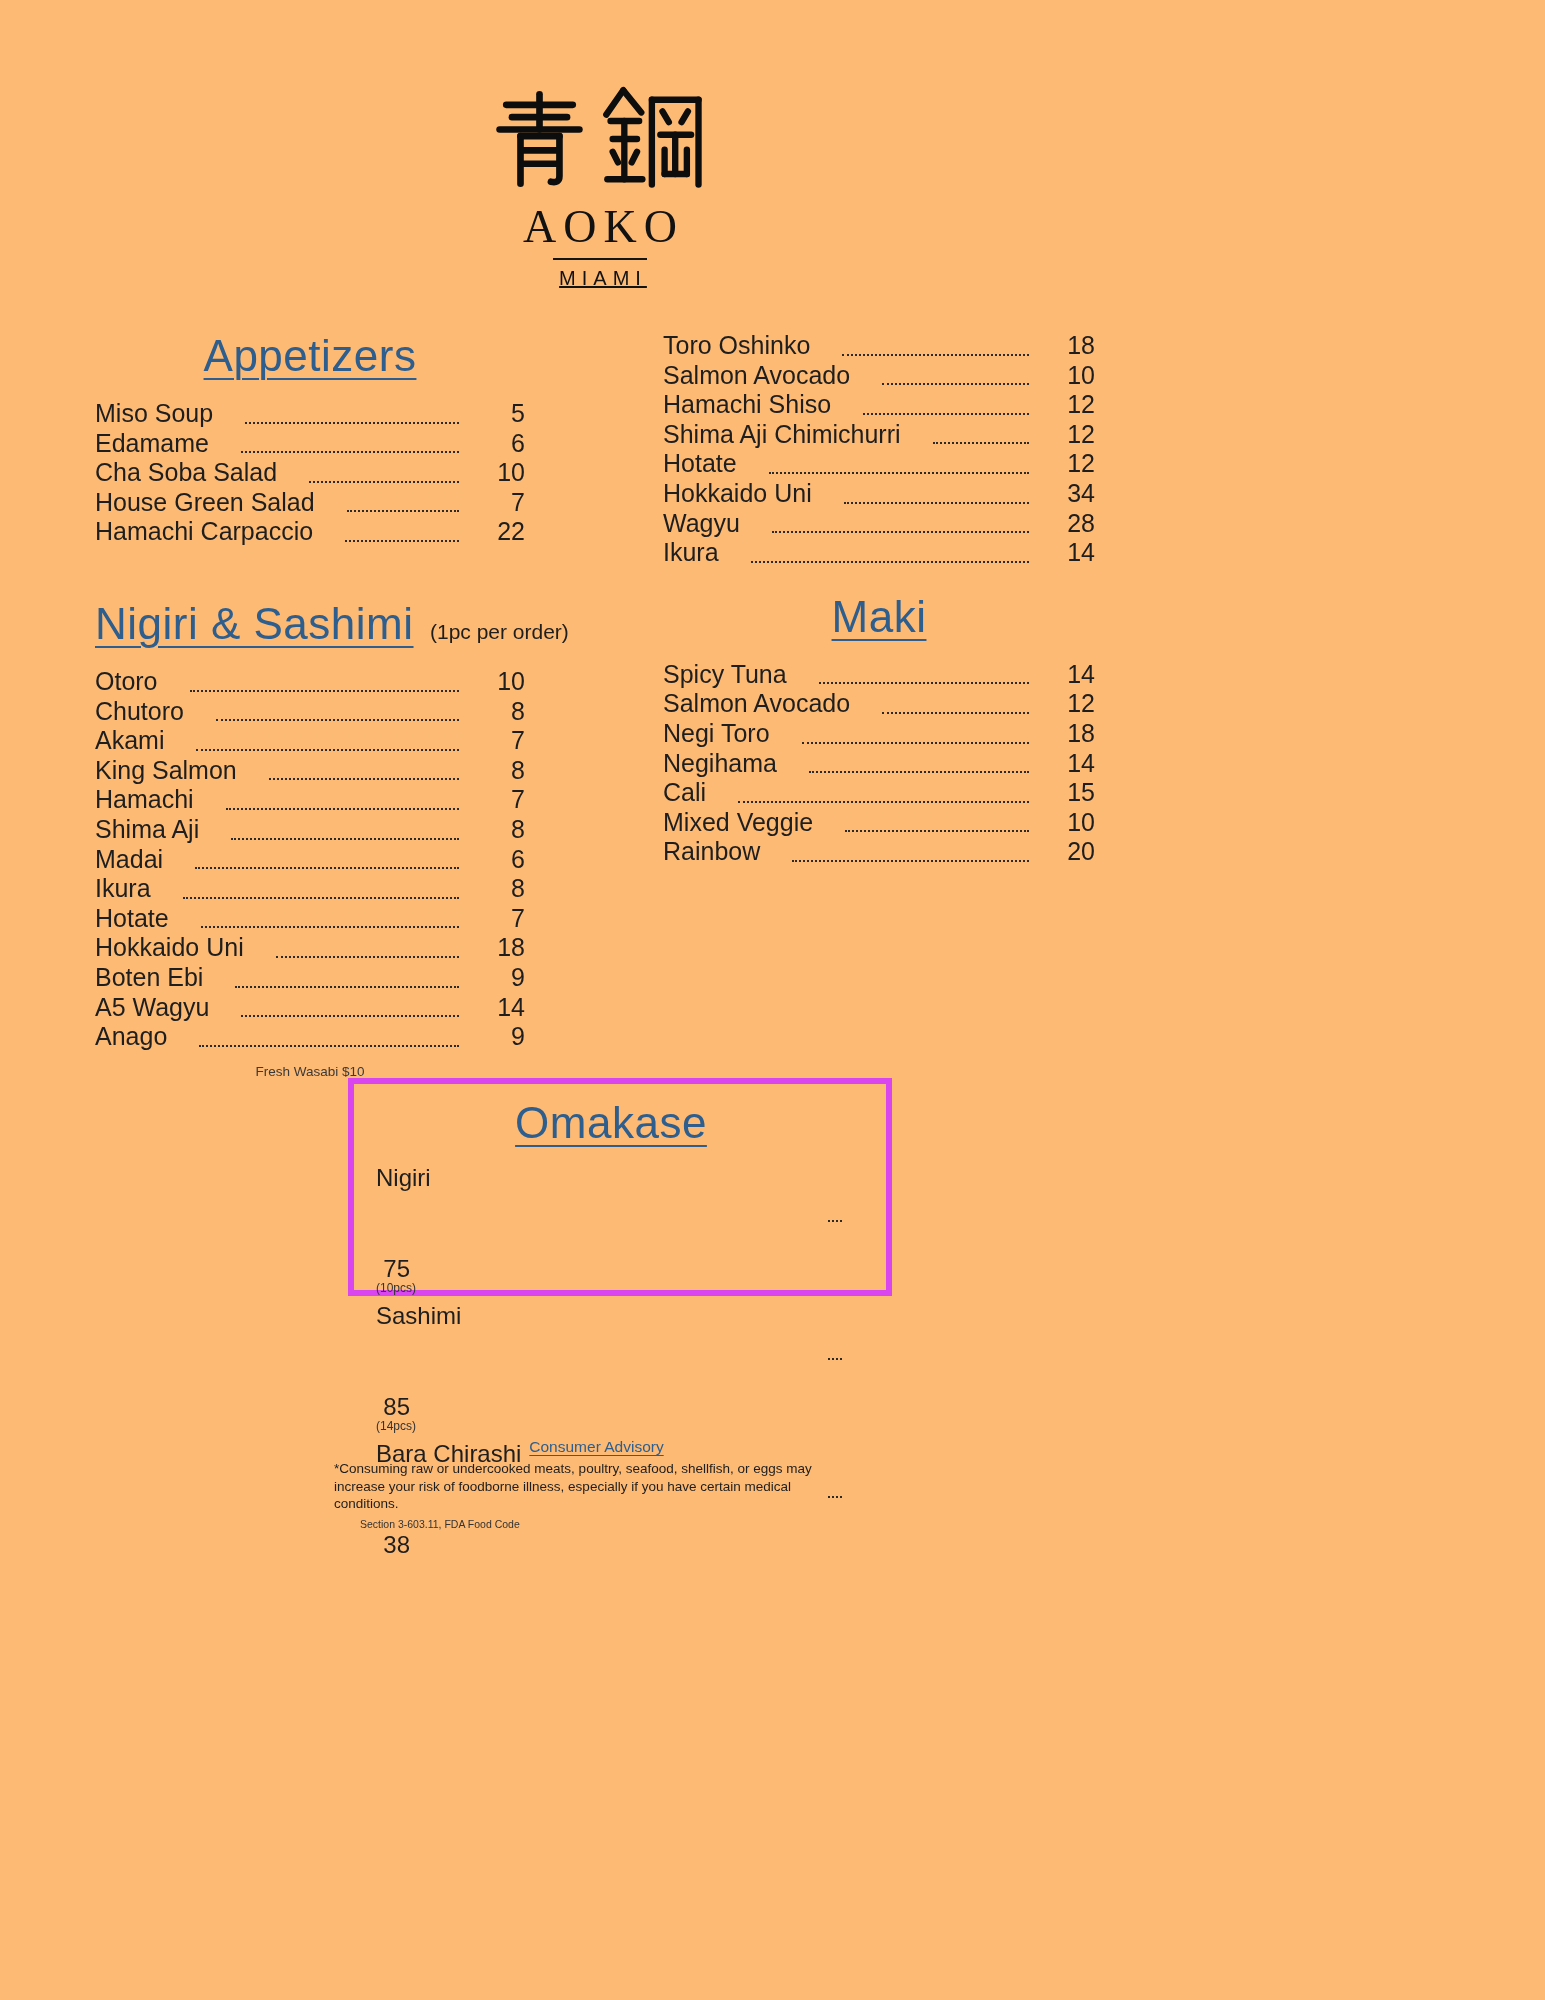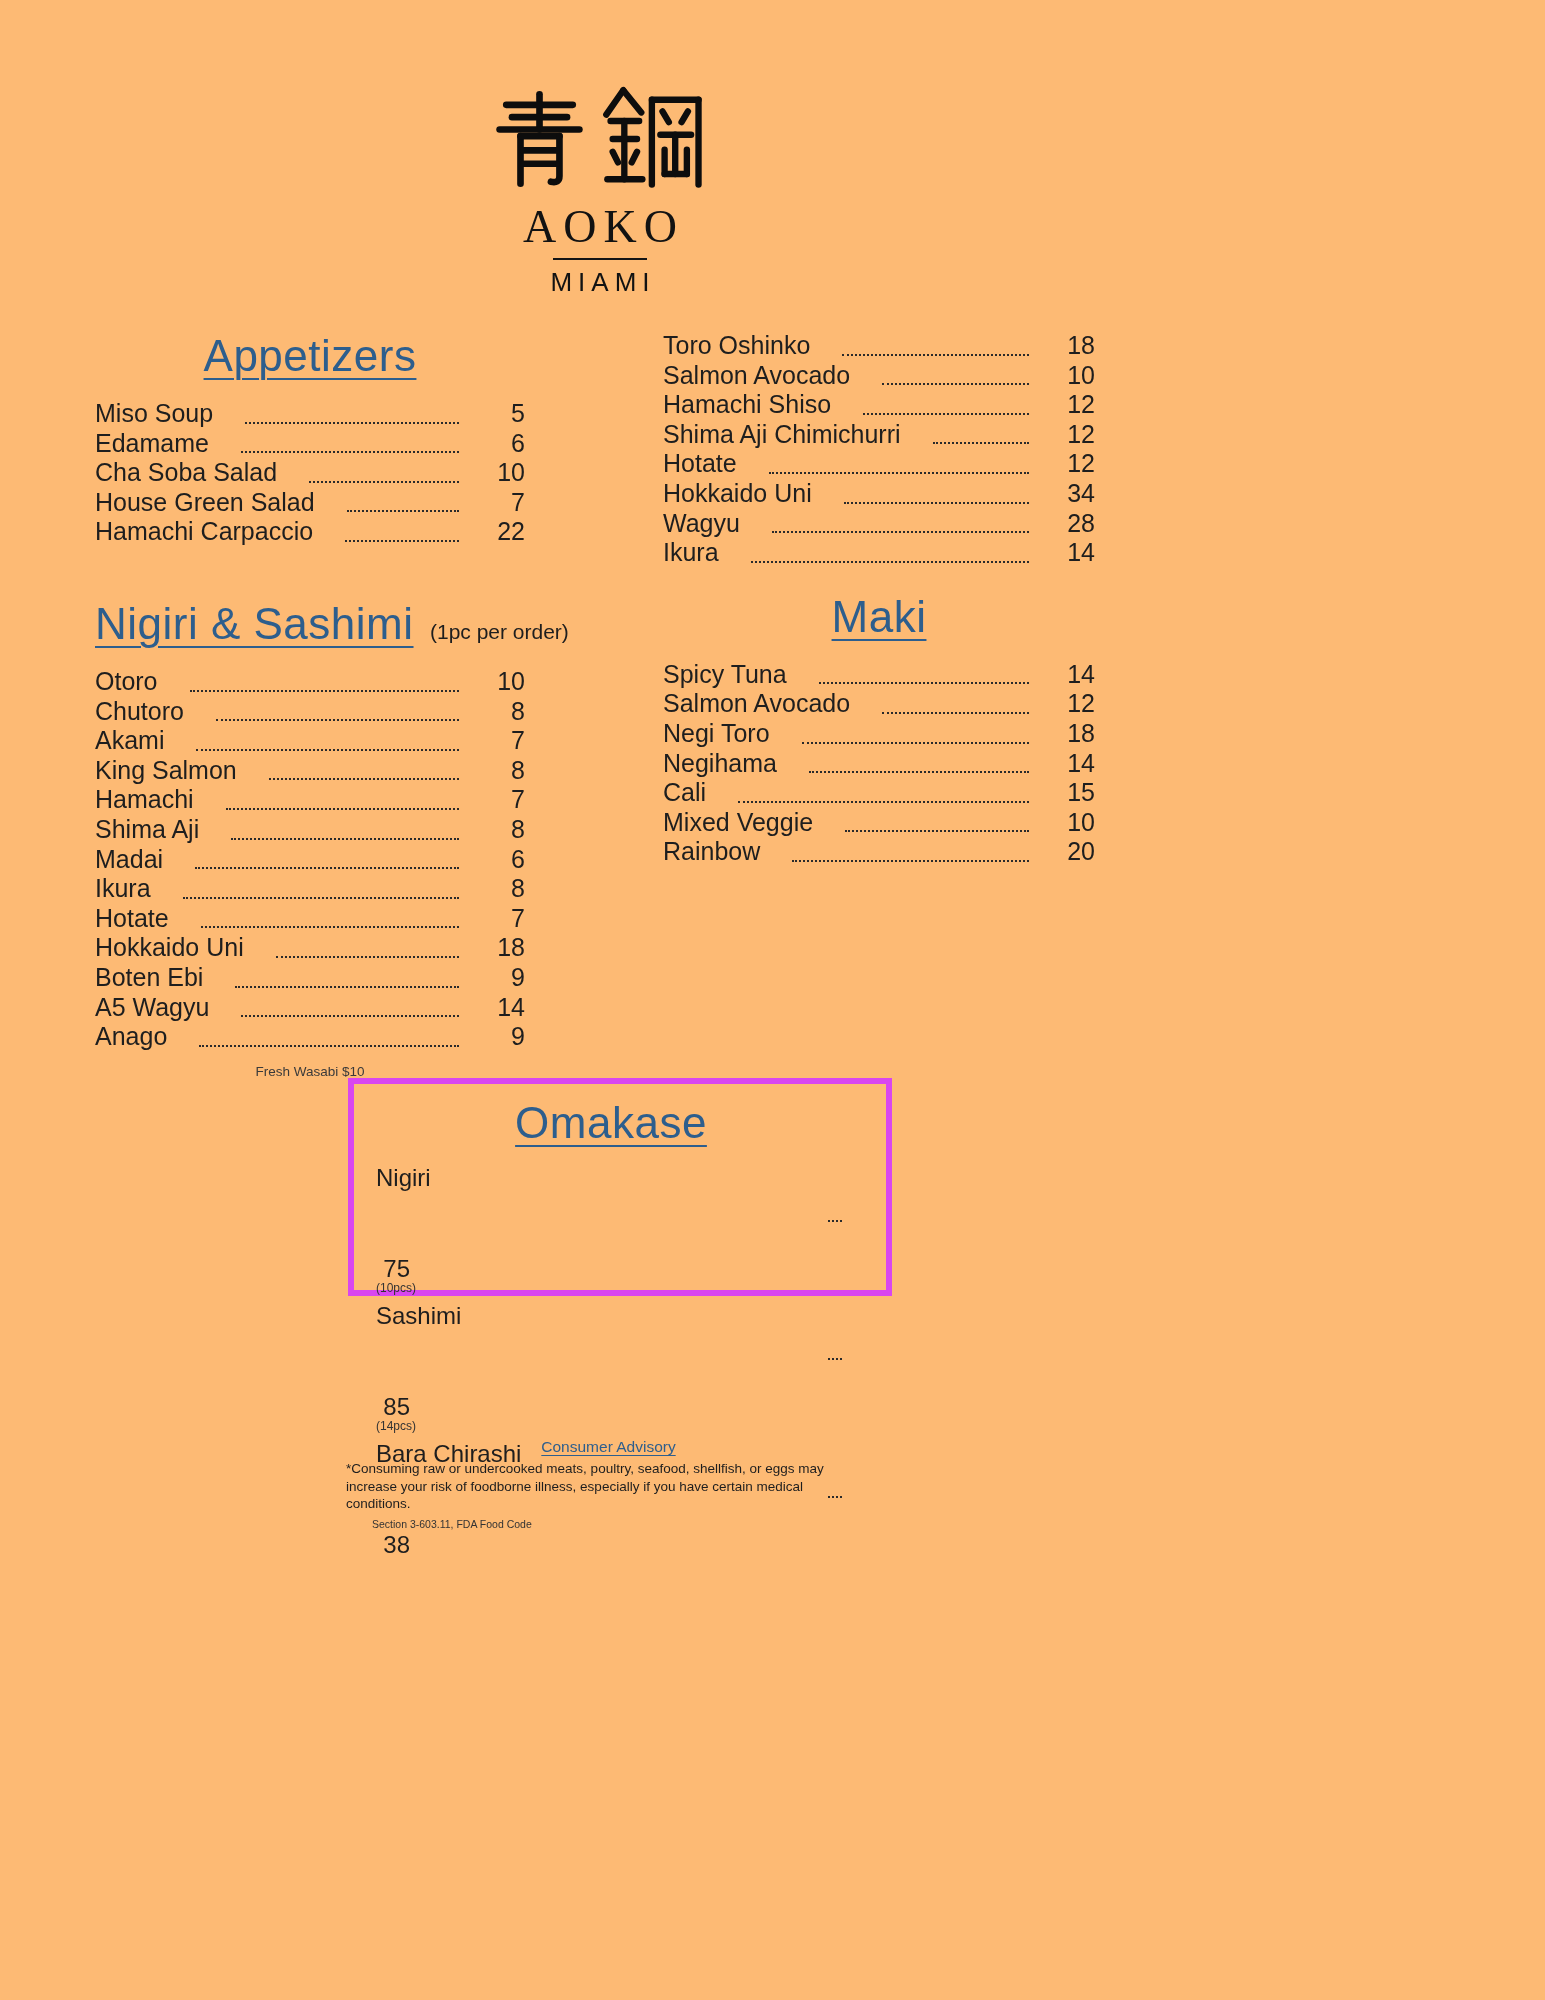--- a/index.html
+++ b/index.html
@@ -26,24 +26,25 @@
   .brand{
     font-family:"Liberation Serif", serif;
     font-size:46px;
     letter-spacing:7px;
     color:#121212;
     margin-top:8px;
     text-indent:7px;
   }
   .brand-rule{width:94px;height:2px;background:#151515;margin:5px auto 7px;}
   .city{
-    font-size:26px;
+    font-size:20px;
     letter-spacing:6px;
     color:#121212;
     text-indent:6px;
+    text-decoration:underline;
   }
 
   
   .col{position:absolute;top:331px;width:430px;}
   .col-left{left:95px;}
   .col-right{left:663px;width:432px;}
 
   .sec-head{text-align:center;margin-bottom:18px;white-space:nowrap;}
   .sec-head.tight{margin-top:52px;}
   .sec-head.tight2{margin-top:24px;}
@@ -99,21 +100,21 @@
   .omk-item{margin-bottom:7px;}
   .omk-item .row{font-size:24px;line-height:28px;flex-direction:column;}
   .omk-note{
     font-size:12px;
     line-height:13px;
     color:#333333;
     margin-top:-1px;
   }
 
   
-  .advisory{position:absolute;left:346px;top:1438px;width:525px;}
+  .advisory{position:absolute;left:334px;top:1438px;width:525px;}
   .adv-title{
     text-align:center;
     font-size:15.5px;
     color:var(--accent);
     text-decoration:underline;
     text-underline-offset:3px;
     margin-bottom:4px;
   }
   .adv-text{font-size:13.5px;line-height:17.5px;color:var(--ink);}
   .adv-foot{font-size:10.5px;color:#333333;margin:5px 0 0 26px;}

